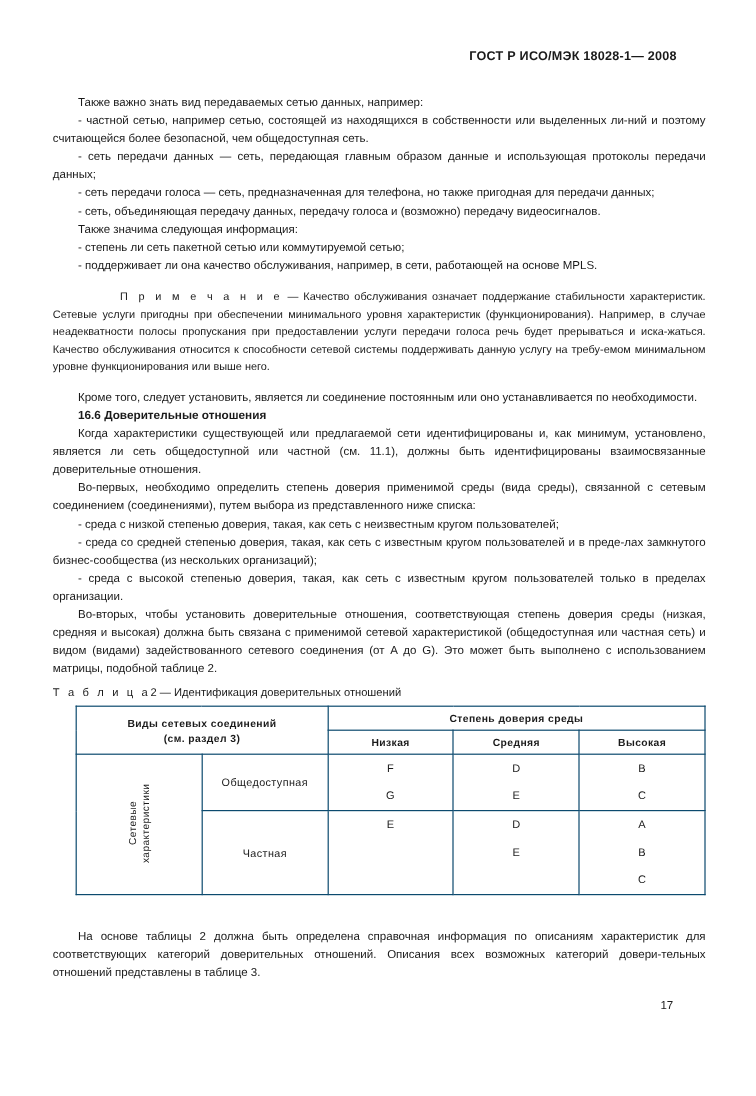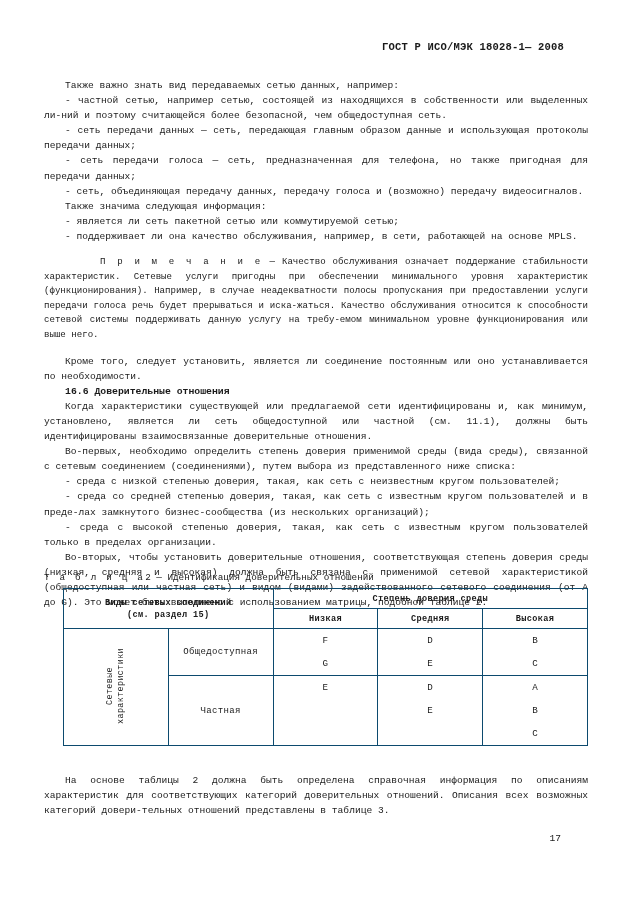--- a/index.html
+++ b/index.html
@@ -13,21 +13,20 @@
     font-family: "Liberation Sans", sans-serif;
     color: #1a1a1a;
     position: relative;
     overflow: hidden;
   }
   .page {
     position: relative;
     width: 605px;
     height: 913px;
     box-sizing: border-box;
-    font-family: Liberation Mono, monospace;
   }
 
   
   .running-head {
     position: absolute;
     top: 41px;
     right: 41px;
     font-size: 10.5px;
     font-weight: bold;
     letter-spacing: 0.2px;
@@ -172,21 +171,21 @@
 
   <div class="running-head">ГОСТ Р ИСО/МЭК 18028-1— 2008</div>
 
   <div class="content">
     <p class="ind">Также важно знать вид передаваемых сетью данных, например:</p>
     <p class="ind">- частной сетью, например сетью, состоящей из находящихся в собственности или выделенных ли-ний и поэтому считающейся более безопасной, чем общедоступная сеть.</p>
     <p class="ind">- сеть передачи данных — сеть, передающая главным образом данные и использующая протоколы передачи данных;</p>
     <p class="ind">- сеть передачи голоса — сеть, предназначенная для телефона, но также пригодная для передачи данных;</p>
     <p class="ind">- сеть, объединяющая передачу данных, передачу голоса и (возможно) передачу видеосигналов.</p>
     <p class="ind">Также значима следующая информация:</p>
-    <p class="ind">- является ли сеть пакетной сетью или коммутируемой сетью;</p>
+    <p class="ind">- степень ли сеть пакетной сетью или коммутируемой сетью;</p>
     <p class="ind">- поддерживает ли она качество обслуживания, например, в сети, работающей на основе MPLS.</p>
 
     <p class="note"><span class="sp-caps">П р и м е ч а н и е</span><span> — Качество обслуживания означает поддержание стабильности характеристик. Сетевые услуги пригодны при обеспечении минимального уровня характеристик (функционирования). Например, в случае неадекватности полосы пропускания при предоставлении услуги передачи голоса речь будет прерываться и иска-жаться. Качество обслуживания относится к способности сетевой системы поддерживать данную услугу на требу-емом минимальном уровне функционирования или выше него.</span></p>
 
     <p class="ind">Кроме того, следует установить, является ли соединение постоянным или оно устанавливается по необходимости.</p>
 
     <h2 class="subhead">16.6 Доверительные отношения</h2>
 
     <p class="ind">Когда характеристики существующей или предлагаемой сети идентифицированы и, как минимум, установлено, является ли сеть общедоступной или частной (см. 11.1), должны быть идентифицированы взаимосвязанные доверительные отношения.</p>
     <p class="ind">Во-первых, необходимо определить степень доверия применимой среды (вида среды), связанной с сетевым соединением (соединениями), путем выбора из представленного ниже списка:</p>
@@ -197,21 +196,21 @@
   </div>
 
   <div class="table-caption"><span class="tcap-word">Т а б л и ц а</span><span>2 — Идентификация доверительных отношений</span></div>
 
   <div class="tbl-wrap">
     <table class="matrix">
       <thead>
         <tr>
           <th class="left-head" colspan="2" rowspan="2">
             <span>Виды сетевых соединений</span><br>
-            <span>(см. раздел 15)</span>
+            <span>(см. раздел 3)</span>
           </th>
           <th class="grp-head" colspan="3">Степень доверия среды</th>
         </tr>
         <tr>
           <th class="sub-head">Низкая</th>
           <th class="sub-head">Средняя</th>
           <th class="sub-head">Высокая</th>
         </tr>
       </thead>
       <tbody>

